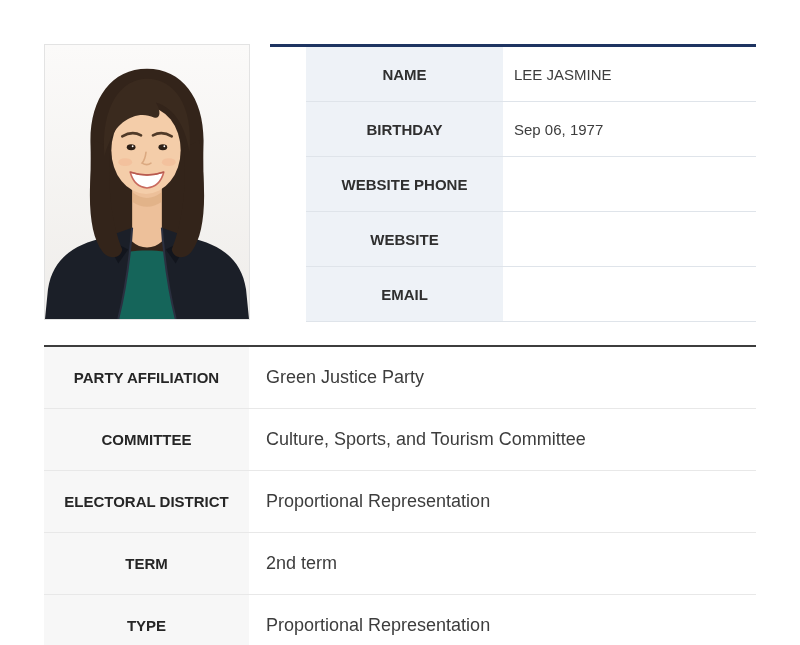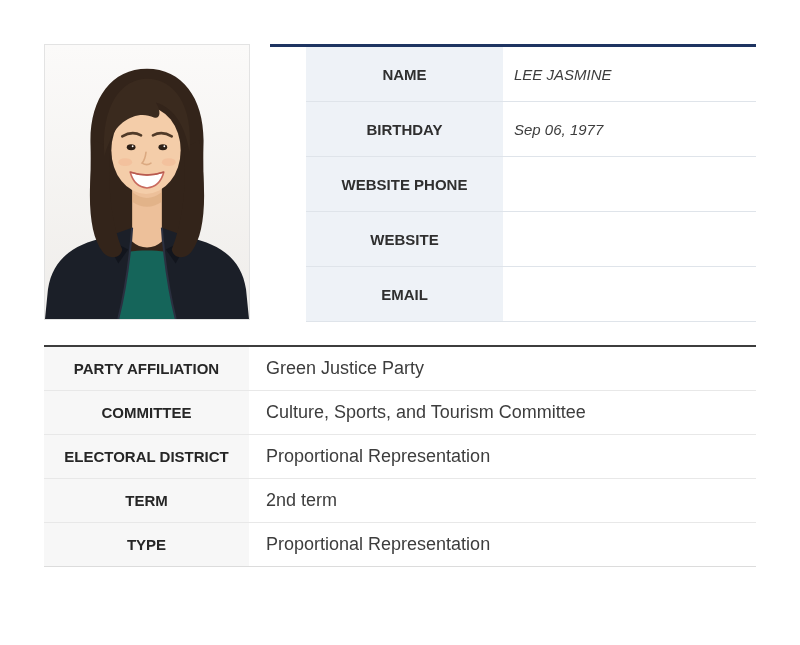--- a/index.html
+++ b/index.html
@@ -29,29 +29,29 @@
     padding-left:36px;
   }
   .info-row { display:flex; height:55px; border-bottom:1px solid #dfe4ea; }
   .info-label {
     width:197px; background:#eef2f7;
     display:flex; align-items:center; justify-content:center;
     font-weight:bold; font-size:15px; color:#2f2f2f;
   }
   .info-value {
     flex:1; display:flex; align-items:center;
-    padding-left:11px; font-size:15px; color:#3d3d3d;font-style:italic;
+    padding-left:11px; font-size:15px; color:#3d3d3d;
   }
 
   
   .detail-table {
     position:absolute; left:44px; top:345px; width:712px;
     border-top:2px solid #3d3d3d;
   }
-  .detail-row { display:flex; height:44px; border-bottom:1px solid #e8e8e8; }
+  .detail-row { display:flex; height:62px; border-bottom:1px solid #e8e8e8; }
   .detail-row:last-child { border-bottom:1px solid #dcdcdc; }
   .detail-label {
     width:205px; background:#f7f7f7;
     display:flex; align-items:center; justify-content:center;
     font-weight:bold; font-size:15px; color:#262626;
   }
   .detail-value {
     flex:1; display:flex; align-items:center;
     padding-left:17px; font-size:18px; color:#3d3d3d;
   }

